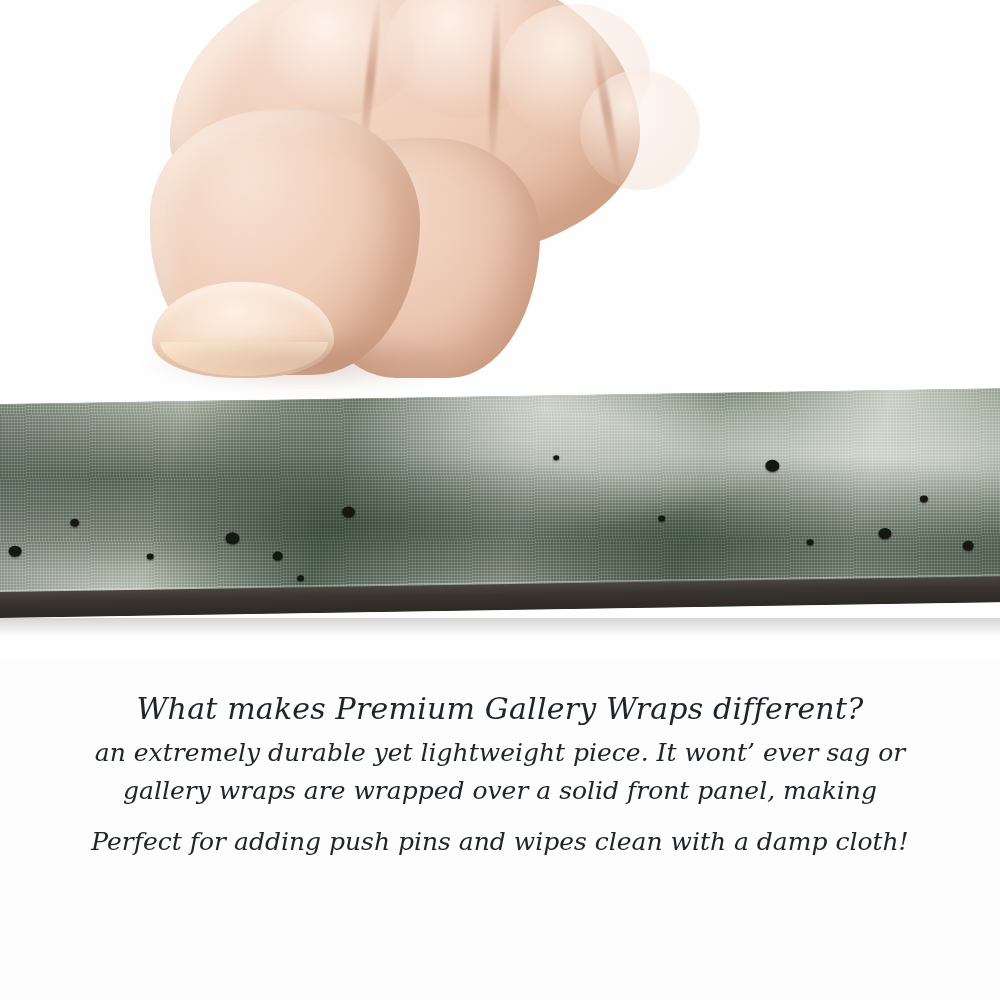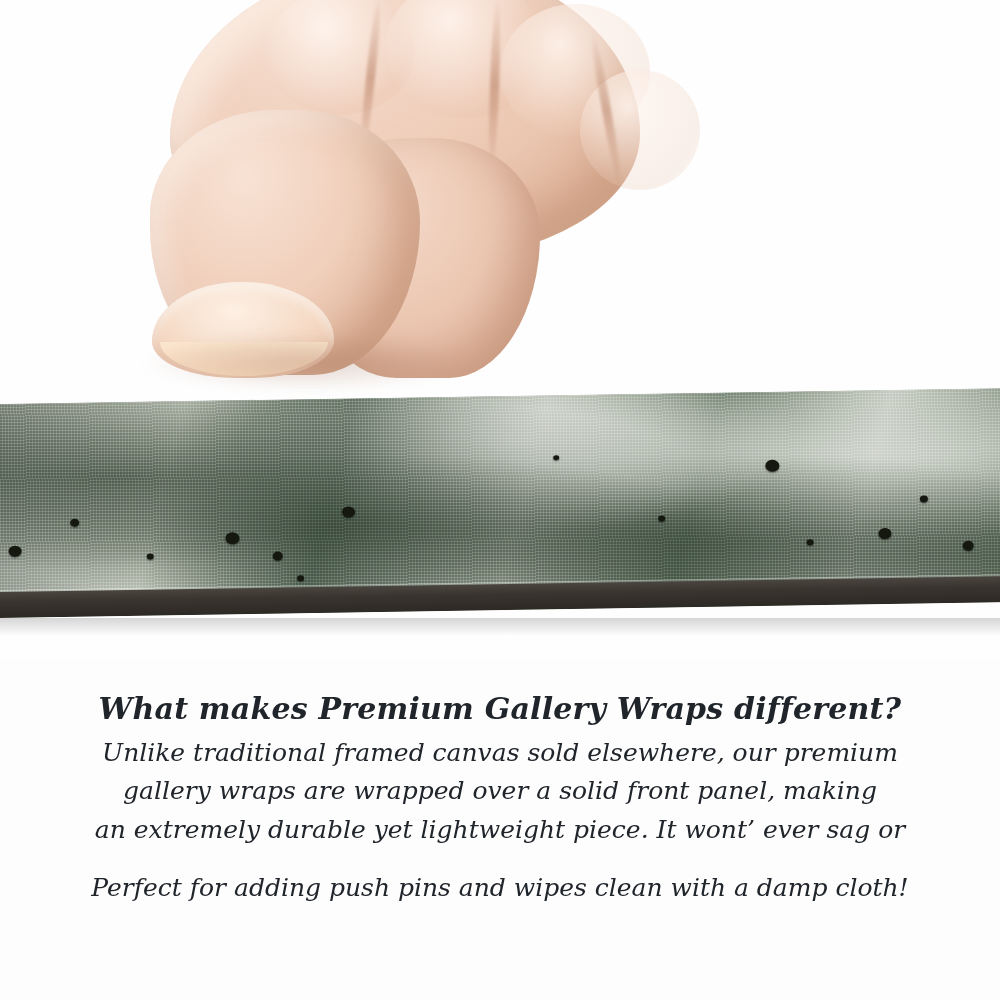--- a/index.html
+++ b/index.html
@@ -200,32 +200,32 @@
     top: 690px;
     width: 1000px;
     text-align: center;
     color: #20252b;
     font-family: "DejaVu Serif", serif;
     font-style: italic;
   }
   .caption h1 {
     margin: 0 0 6px 0;
     font-size: 30px;
-    font-weight: 700;
+    font-weight: 400;
     letter-spacing: 0.2px;
     line-height: 1.25;
   }
   .caption p {
     margin: 0;
     font-size: 25px;
     font-weight: 400;
     line-height: 1.54;
   }
   .caption .last {
-    margin-top: 20px;
+    margin-top: 12px;
   }
 </style>
 </head>
 <body>
 
 <div class="page">
 
   <div class="photo">
 
     <div class="hand">
@@ -266,19 +266,18 @@
       </div>
       <div class="slab-edge-hl"></div>
       <div class="slab-edge"></div>
     </div>
 
     <div class="slab-shadow"></div>
   </div>
 
   <div class="caption">
     <h1>What makes Premium Gallery Wraps different?</h1>
-    <p>Unlike traditional framed canvas sold elsewhere, our premium</p>
+    <p>an extremely durable yet lightweight piece. It wont’ ever sag or</p>
     <p>gallery wraps are wrapped over a solid front panel, making</p>
-    <p>an extremely durable yet lightweight piece. It wont’ ever sag or</p>
     <p class="last">Perfect for adding push pins and wipes clean with a damp cloth!</p>
   </div>
 
 </div>
 
 </body></html>

